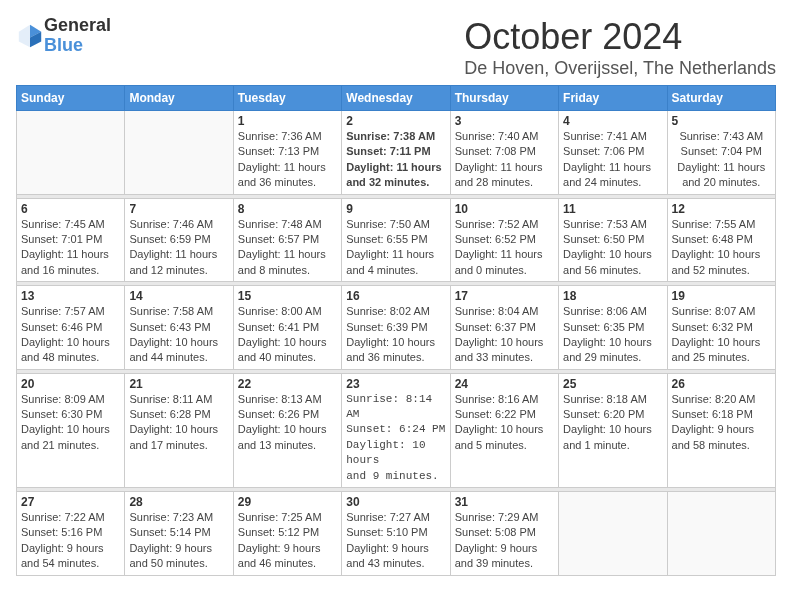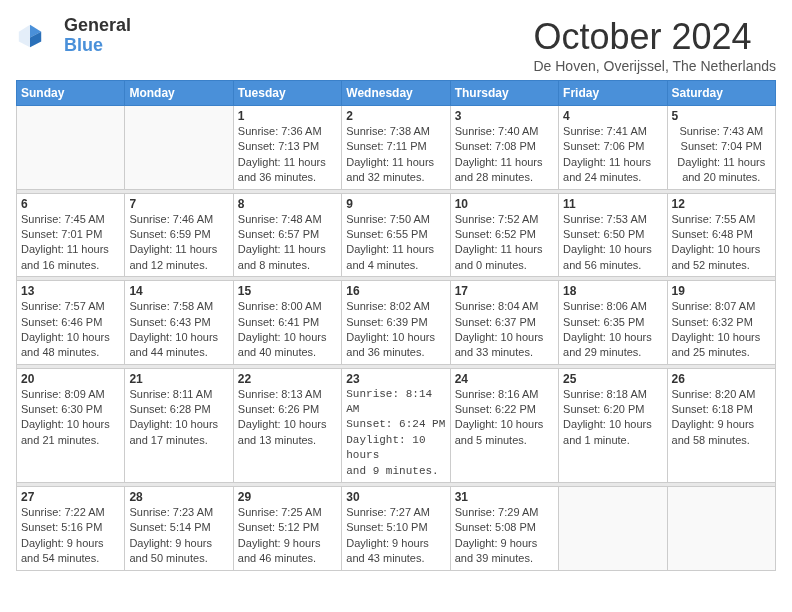--- a/index.html
+++ b/index.html
@@ -16,21 +16,21 @@
     }
     .header {
       display: flex;
       align-items: flex-start;
       justify-content: space-between;
       margin-bottom: 6px;
     }
     .logo {
       display: flex;
       align-items: center;
-      gap: 20px;
+      gap: 0;
     }
     .logo-text {
       display: flex;
       flex-direction: column;
       line-height: 1.1;
     }
     .logo-general {
       font-size: 18px;
       font-weight: bold;
       color: #333;
@@ -46,21 +46,21 @@
     }
     .title-area {
       text-align: left;
     }
     .month-title {
       font-size: 36px;
       font-weight: normal;
       color: #333;
     }
     .location {
-      font-size: 14px;
+      font-size: 18px;
       color: #555;
     }
     .calendar {
       width: 100%;
       border-collapse: collapse;
       border: 1px solid #ccc;
     }
     .calendar th {
       background: #4a90d9;
       color: white;
@@ -141,21 +141,21 @@
           <td class="empty"></td>
           <td>
             <span class="day-number">1</span>
             <div class="day-info" style="white-space: pre-line;">Sunrise: 7:36 AM
 Sunset: 7:13 PM
 Daylight: 11 hours
 and 36 minutes.</div>
           </td>
           <td>
             <span class="day-number">2</span>
-            <div class="day-info" style="white-space: pre-line;">Sunrise: 7:38 AM
+            <div class="day-info" style="white-space: pre-line; font-weight: bold;">Sunrise: 7:38 AM
 Sunset: 7:11 PM
 Daylight: 11 hours
 and 32 minutes.</div>
           </td>
           <td>
             <span class="day-number">3</span>
             <div class="day-info" style="white-space: pre-line;">Sunrise: 7:40 AM
 Sunset: 7:08 PM
 Daylight: 11 hours
 and 28 minutes.</div>

